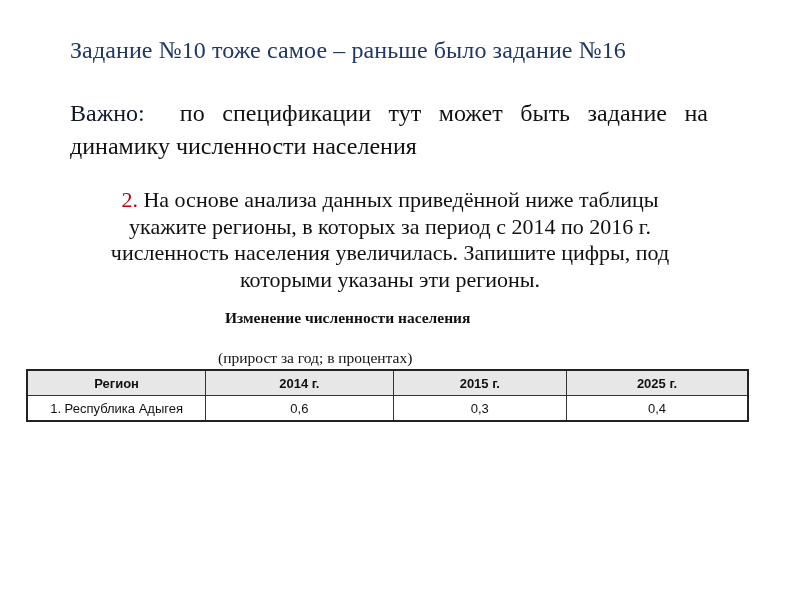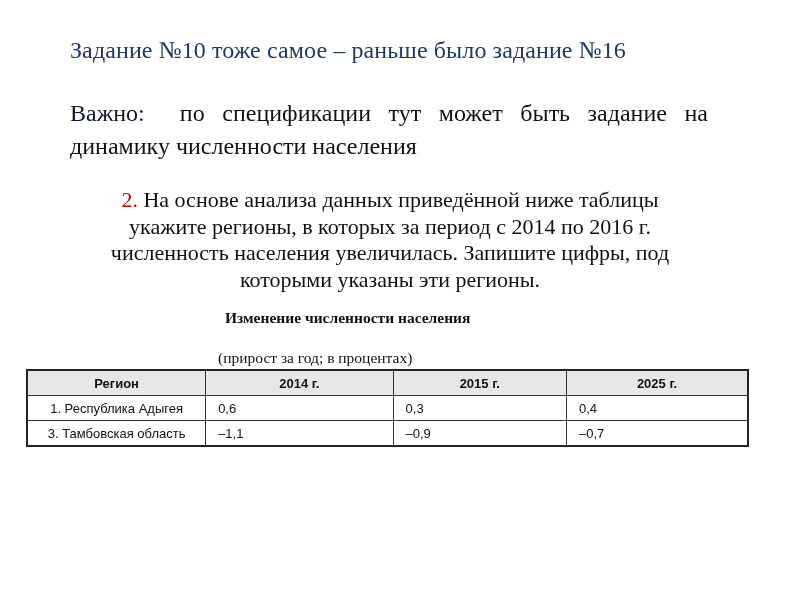--- a/index.html
+++ b/index.html
@@ -30,21 +30,21 @@
     position: absolute; left: 218px; top: 329px;
     font-size: 15.5px; white-space: nowrap; margin-top: 20px;
   }
   table.data {
     position: absolute; left: 26px; top: 369px; width: 723px;
     border-collapse: collapse; font-family: "Liberation Sans", sans-serif; font-size: 13px;
     border: 2px solid #222;
   }
   table.data th, table.data td { border: 1.5px solid #333; padding: 0 12px; }
   table.data th { background: #e7e7e7; font-weight: bold; height: 24px; text-align: center; }
-  table.data td { height: 24px; }
+  table.data td { height: 24px; text-align: center; }
   table.data td.region { text-align: center; line-height: 19px; }
   table.data tr.tall td { height: 42px; }
   col.c0 { width: 179px; } col.c1 { width: 188px; } col.c2 { width: 174px; } col.c3 { width: 182px; }
 </style>
 </head>
 <body>
 
 <div class="title">Задание №10 тоже самое – раньше было задание №16</div>
 
 <div class="important">
@@ -73,20 +73,14 @@
       <th>2025 г.</th>
     </tr>
   </thead>
   <tbody>
     <tr>
       <td class="region">1. Республика Адыгея</td>
       <td>0,6</td>
       <td>0,3</td>
       <td>0,4</td>
     </tr>
-    <tr>
-      <td class="region">3. Тамбовская область</td>
-      <td>–1,1</td>
-      <td>–0,9</td>
-      <td>–0,7</td>
-    </tr>
   </tbody>
 </table>
 
 </body></html>

